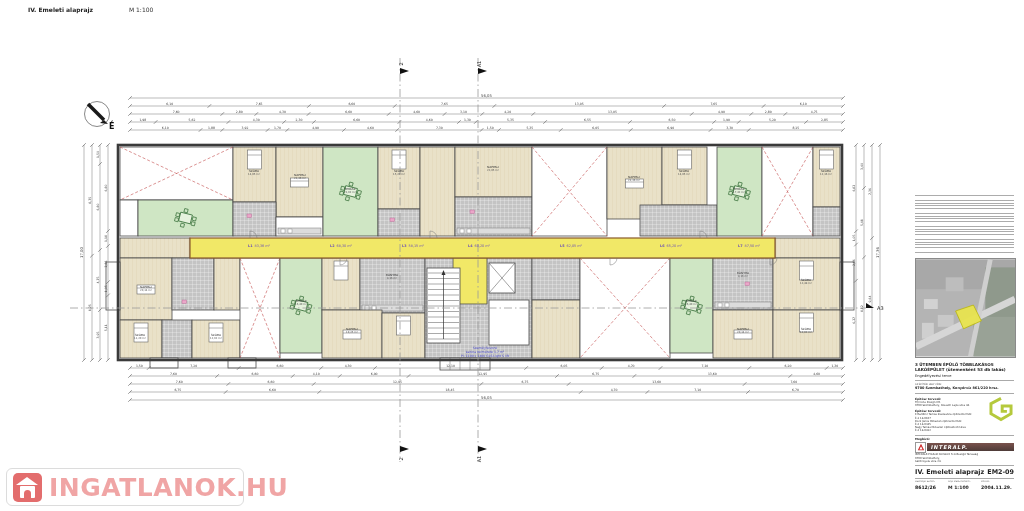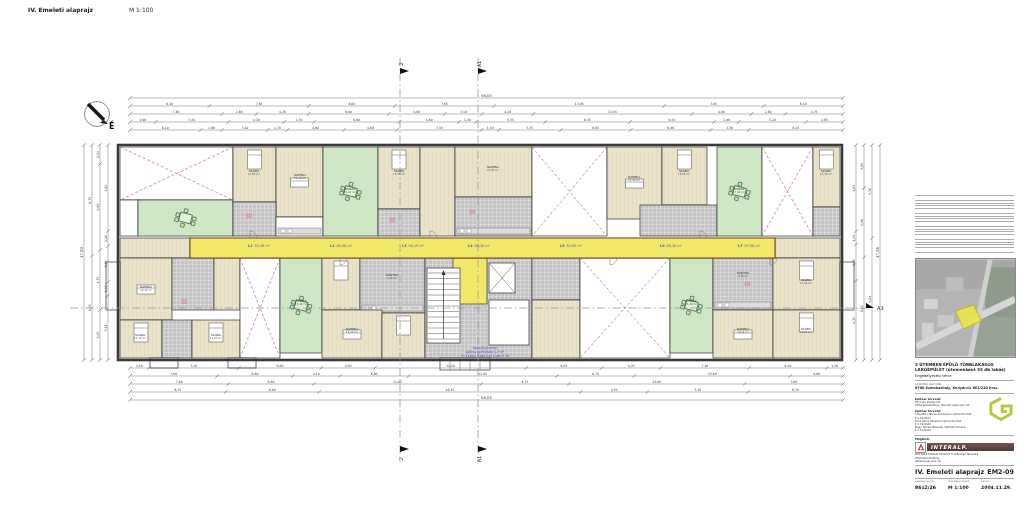--- a/index.html
+++ b/index.html
@@ -825,14 +825,22 @@
           <div class="val">M 1:100</div>
         </div>
         <div class="tb-col">
           <div class="lbl">DÁTUM:</div>
           <div class="val">2004.11.29.</div>
         </div>
       </div>
     </div>
   </div>
 
+  <div class="watermark">
+    <div class="wm-icon">
+      <div class="roof"></div>
+        <div class="bodyp"></div>
+        <div class="door"></div>
+    </div>
+    <div class="wm-text">INGATLANOK.HU</div>
+  </div>
 
 </div>
 
 </body></html>

